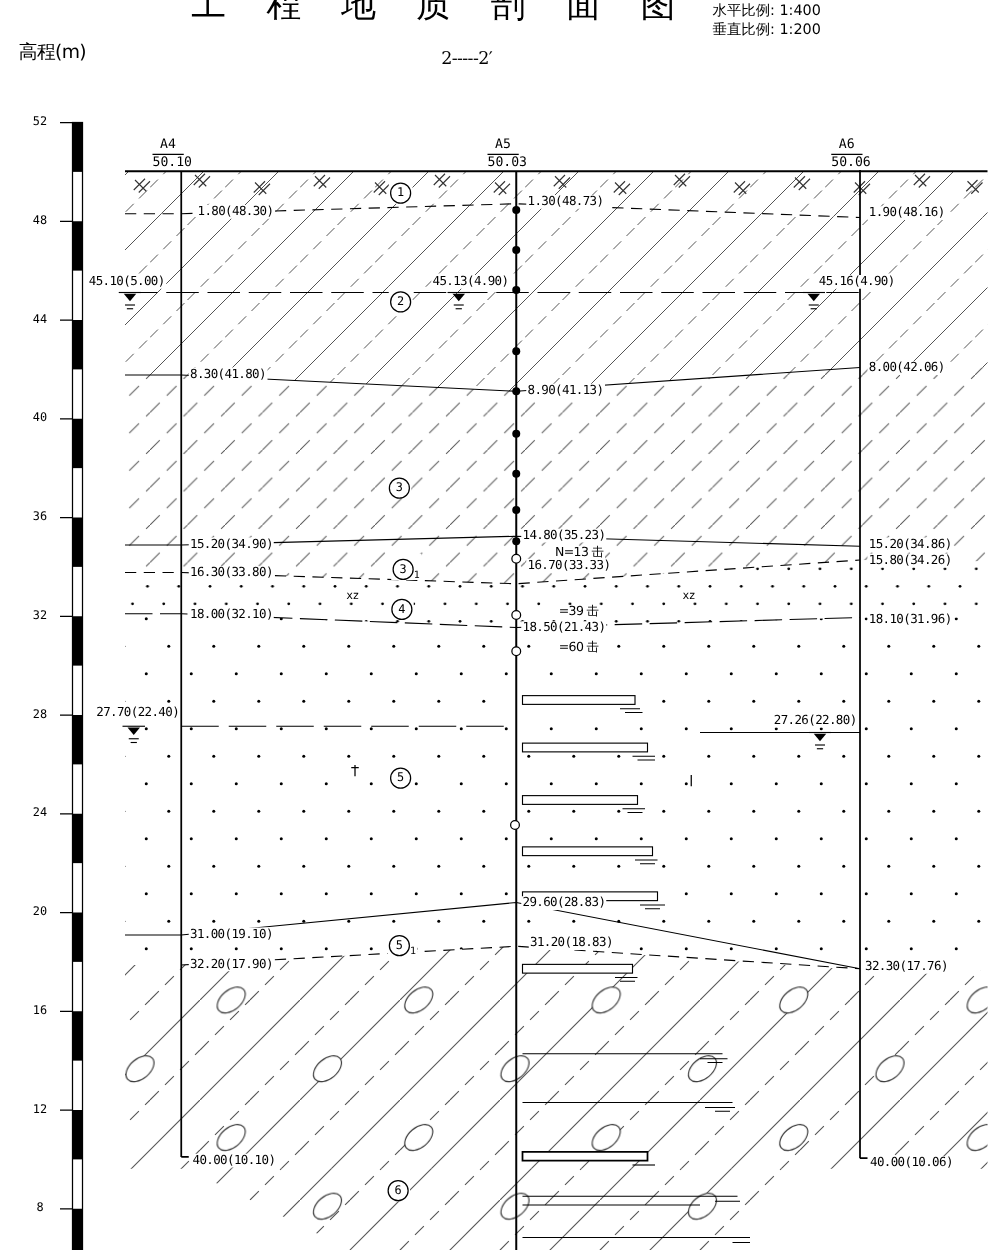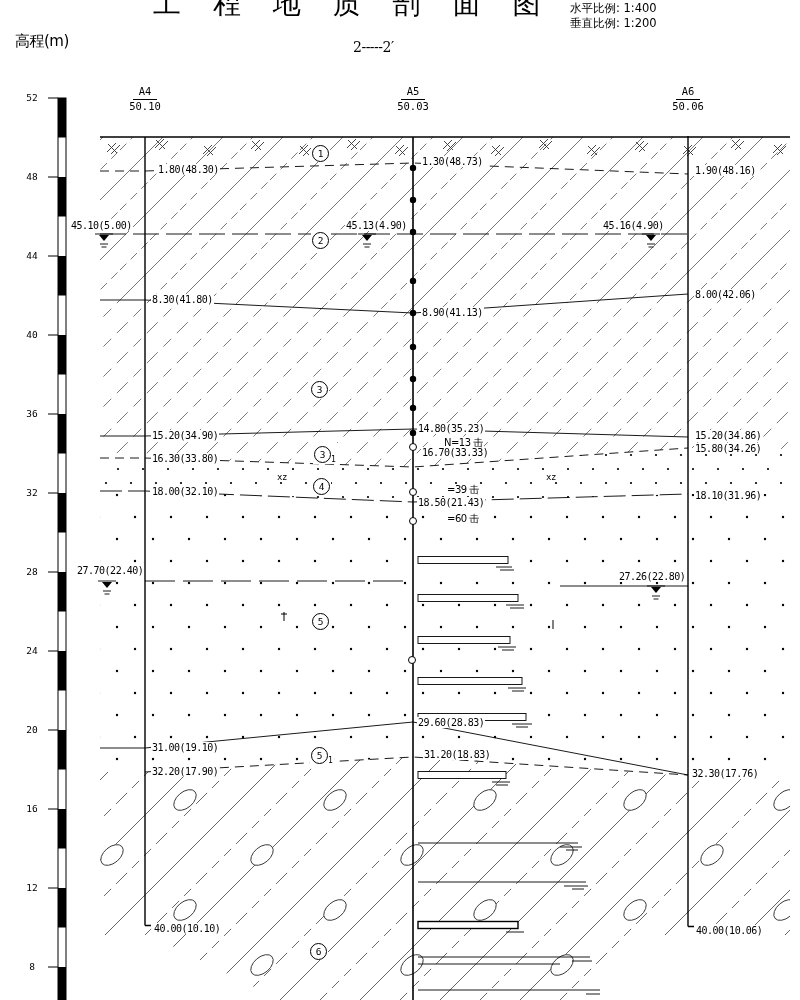--- a/index.html
+++ b/index.html
@@ -4,21 +4,21 @@
 <style>
   html,body{margin:0;padding:0;background:#fff;}
   #stage{position:relative;width:800px;height:1000px;background:#fff;overflow:hidden;
          font-family:"DejaVu Sans Mono",monospace;color:#000;}
   #draw{position:absolute;left:0;top:0;}
   .lbl{position:absolute;font:10px/11px "DejaVu Sans Mono",monospace;background:#fff;
        white-space:nowrap;padding:0 1px;letter-spacing:-0.5px;}
   .nobg{background:transparent;}
   .cjk{font-family:"DejaVu Sans",sans-serif;}
   .tick{position:absolute;width:24px;text-align:center;font:9.5px/10px "DejaVu Sans Mono",monospace;}
-  .bh{position:absolute;width:46px;text-align:center;font:10.5px/13px "DejaVu Sans Mono",monospace;}
+  .bh{position:absolute;width:46px;font:10.5px/13px "DejaVu Sans Mono",monospace;margin-top:24px;}
   .bh .nm{display:inline-block;border-bottom:1px solid #000;padding:0 6px 1px 6px;}
   .bh .el{display:block;}
   .layer{position:absolute;background:#fff;padding:0 1px;}
   .layer .c{display:inline-block;width:15px;height:15px;border:1px solid #000;border-radius:50%;
             text-align:center;font:9.5px/15px "DejaVu Sans Mono",monospace;background:#fff;}
   .layer .sub{font:8px/8px "DejaVu Sans Mono",monospace;vertical-align:-4px;}
   #title-main{position:absolute;left:152px;top:-2px;font-size:28px;letter-spacing:9px;word-spacing:5px;}
   #scale-box{position:absolute;left:570px;top:1px;font-size:11.5px;line-height:15px;}
   #section-lab{position:absolute;left:352px;top:42px;font-size:14px;font-family:"DejaVu Serif",serif;}
   #elev-lab{position:absolute;left:14px;top:36px;font-size:15px;}
@@ -256,21 +256,21 @@
 <span class="lbl" style="left:694px;top:165px">1.90(48.16)</span>
 <span class="lbl" style="left:694px;top:289px">8.00(42.06)</span>
 <span class="lbl" style="left:694px;top:430px">15.20(34.86)</span>
 <span class="lbl" style="left:694px;top:443px">15.80(34.26)</span>
 <span class="lbl" style="left:694px;top:490px">18.10(31.96)</span>
 <span class="lbl" style="left:691px;top:768px">32.30(17.76)</span>
 <span class="lbl" style="left:695px;top:925px">40.00(10.06)</span>
 
 <span class="lbl" style="left:70px;top:220px">45.10(5.00)</span>
 <span class="lbl" style="left:345px;top:220px">45.13(4.90)</span>
-<span class="lbl" style="left:602px;top:220px">45.16(4.90)</span>
+<span class="lbl" style="left:654px;top:220px">45.16(4.90)</span>
 <span class="lbl" style="left:76px;top:565px">27.70(22.40)</span>
 <span class="lbl" style="left:618px;top:571px">27.26(22.80)</span>
 
 <span class="lbl cjk" style="left:443px;top:437px">N=13 击</span>
 <span class="lbl cjk" style="left:446px;top:484px">=39 击</span>
 <span class="lbl cjk" style="left:446px;top:513px">=60 击</span>
 
 <span class="lbl nobg" style="left:276px;top:472px;font-size:9px">xz</span>
 <span class="lbl nobg" style="left:545px;top:472px;font-size:9px">xz</span>
 

